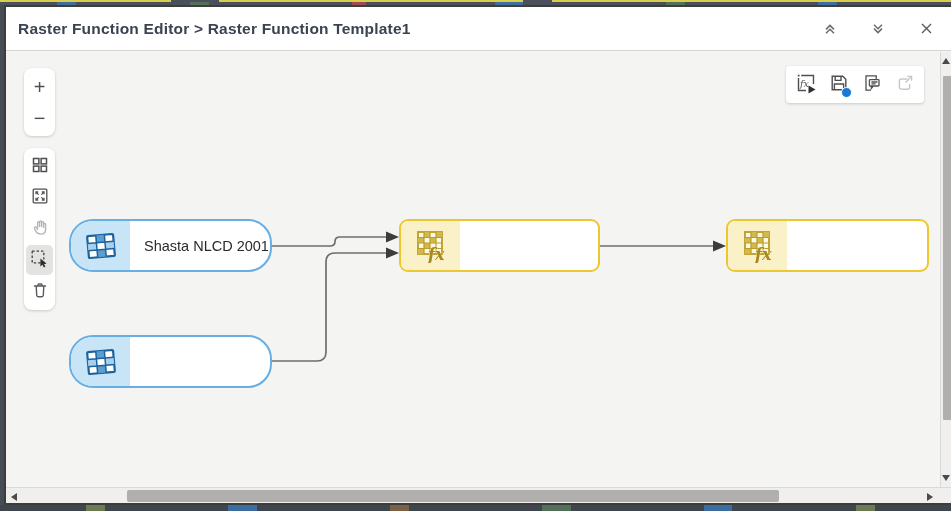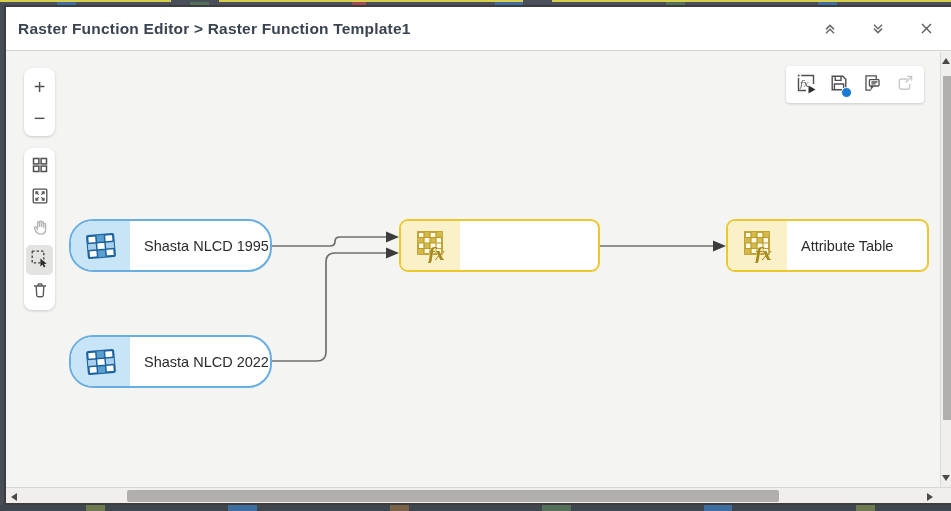--- a/index.html
+++ b/index.html
@@ -228,37 +228,36 @@
             <g transform="rotate(-5 18 16)">
               <rect x="5" y="5" width="26" height="22" rx="1" fill="#ffffff" stroke="#1b639e" stroke-width="2.2"></rect>
               <rect x="13.7" y="5" width="8.6" height="7.3" fill="#5b9fd0"></rect>
               <rect x="5" y="12.3" width="8.7" height="7.4" fill="#a8cfeb"></rect>
               <rect x="22.3" y="12.3" width="8.7" height="7.4" fill="#a8cfeb"></rect>
               <rect x="13.7" y="19.7" width="8.6" height="7.3" fill="#5b9fd0"></rect>
               <path d="M13.7,5 V27 M22.3,5 V27 M5,12.3 H31 M5,19.7 H31" stroke="#1b639e" stroke-width="1.5" fill="none"></path>
             </g>
           </svg>
         </div>
-        <div class="label">Shasta NLCD 1995</div>
+        <div class="label">Shasta NLCD 2001</div>
       </div>
 
       <div class="node raster" style="left:63px; top:283px; width:203px;">
         <div class="icon-sec">
           <svg width="36" height="32" viewBox="0 0 36 32">
             <g transform="rotate(-5 18 16)">
               <rect x="5" y="5" width="26" height="22" rx="1" fill="#ffffff" stroke="#1b639e" stroke-width="2.2"></rect>
               <rect x="13.7" y="5" width="8.6" height="7.3" fill="#5b9fd0"></rect>
               <rect x="5" y="12.3" width="8.7" height="7.4" fill="#a8cfeb"></rect>
               <rect x="22.3" y="12.3" width="8.7" height="7.4" fill="#a8cfeb"></rect>
               <rect x="13.7" y="19.7" width="8.6" height="7.3" fill="#5b9fd0"></rect>
               <path d="M13.7,5 V27 M22.3,5 V27 M5,12.3 H31 M5,19.7 H31" stroke="#1b639e" stroke-width="1.5" fill="none"></path>
             </g>
           </svg>
         </div>
-        <div class="label">Shasta NLCD 2022</div>
       </div>
 
       <div class="node fn" style="left:393px; top:167px; width:201px;">
         <div class="icon-sec">
           <svg width="36" height="34" viewBox="0 0 36 34">
             <rect x="5" y="3" width="24" height="22" fill="#fdf9e8" stroke="#bb9c26" stroke-width="1.8"></rect>
             <rect x="11" y="3" width="6" height="5.5" fill="#d3b94a"></rect>
             <rect x="23" y="3" width="6" height="5.5" fill="#d3b94a"></rect>
             <rect x="5" y="8.5" width="6" height="5.5" fill="#d3b94a"></rect>
             <rect x="17" y="8.5" width="6" height="5.5" fill="#d3b94a"></rect>
@@ -277,21 +276,20 @@
             <rect x="11" y="3" width="6" height="5.5" fill="#d3b94a"></rect>
             <rect x="23" y="3" width="6" height="5.5" fill="#d3b94a"></rect>
             <rect x="5" y="8.5" width="6" height="5.5" fill="#d3b94a"></rect>
             <rect x="17" y="8.5" width="6" height="5.5" fill="#d3b94a"></rect>
             <rect x="11" y="14" width="6" height="5.5" fill="#d3b94a"></rect>
             <rect x="5" y="19.5" width="6" height="5.5" fill="#d3b94a"></rect>
             <path d="M11,3 V25 M17,3 V25 M23,3 V25 M5,8.5 H29 M5,14 H29 M5,19.5 H29" stroke="#bb9c26" stroke-width="1.2" fill="none"></path>
             <text x="15" y="31" font-family="'DejaVu Serif',serif" font-style="italic" font-weight="bold" font-size="16" fill="#a8891c" stroke="#faf1c8" stroke-width="0.6" paint-order="stroke">fx</text>
           </svg>
         </div>
-        <div class="label">Attribute Table</div>
       </div>
 
       <div class="vscroll">
         <span class="sb-arrow sb-up"></span>
         <div class="thumb"></div>
         <span class="sb-arrow sb-down"></span>
       </div>
       <div class="hscroll">
         <span class="sb-arrow sb-left"></span>
         <div class="thumb"></div>

